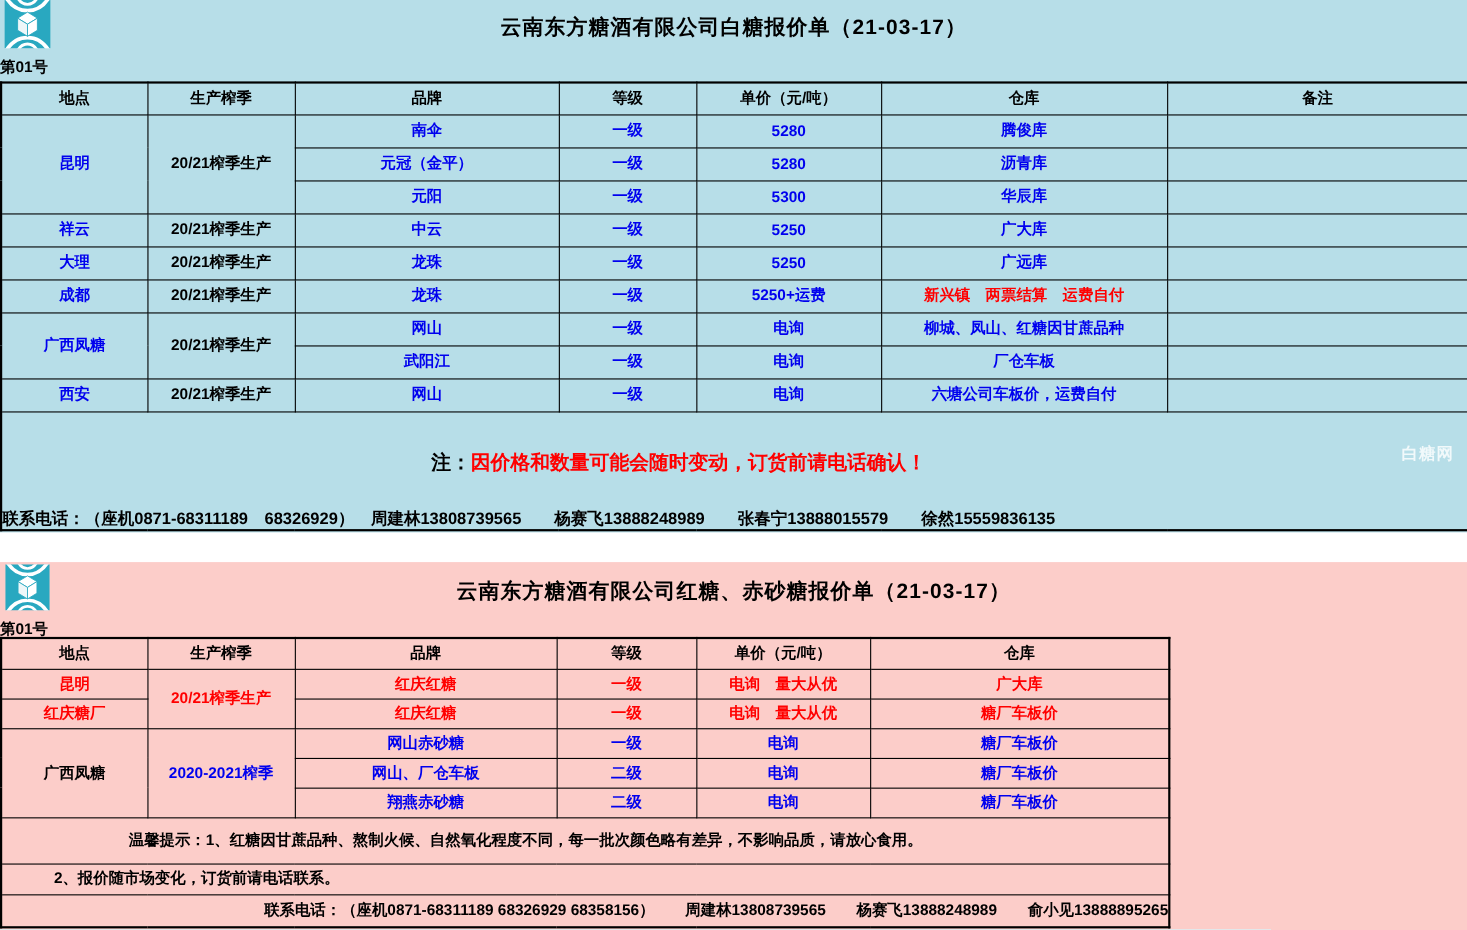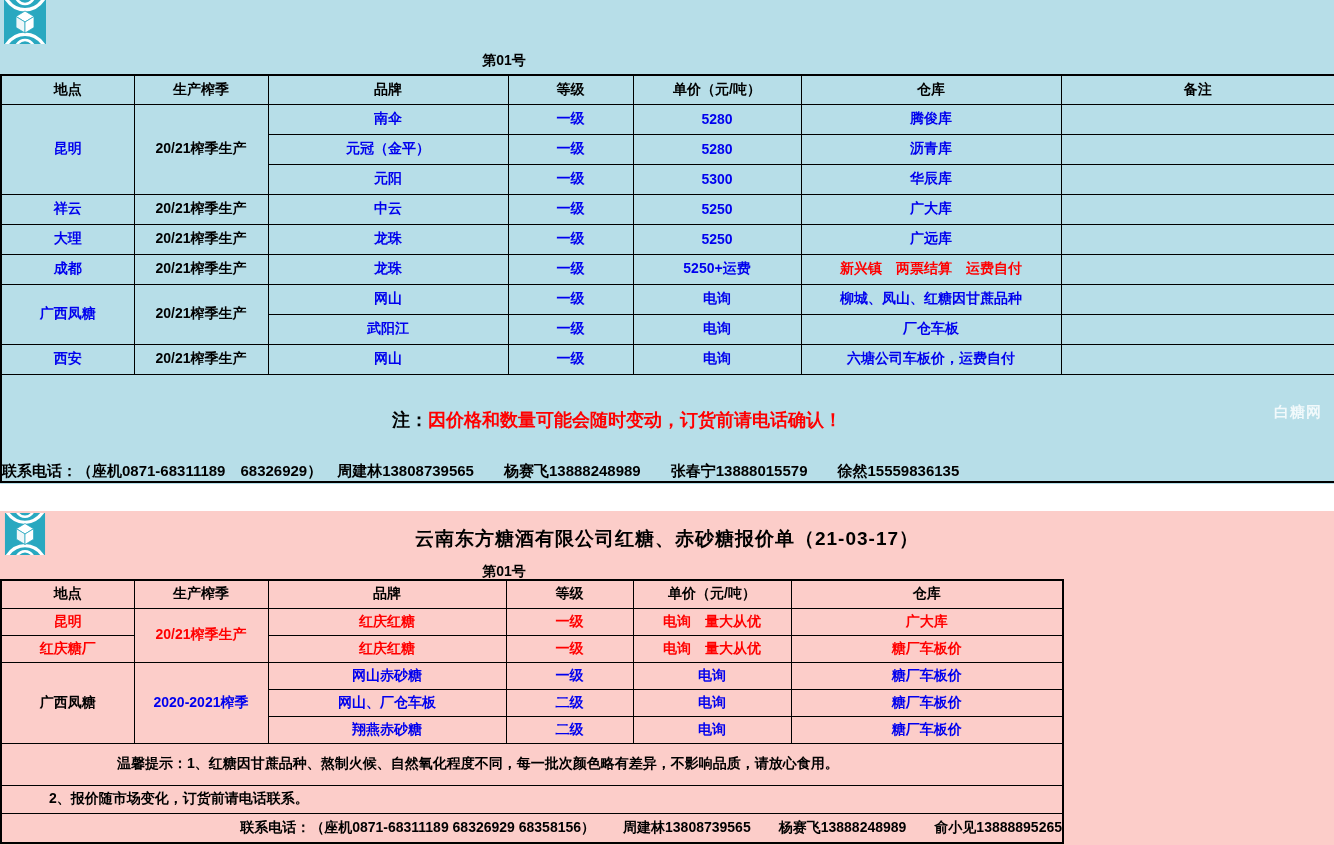--- a/index.html
+++ b/index.html
@@ -9,21 +9,21 @@
     font-weight:bold;color:#000;overflow:hidden;
   }
   .sheet{position:absolute;left:0;width:1334px;}
   .sheet-white{top:0;height:484px;background:var(--bg-blue,#B7DEE8);}
   .sheet-red{top:511px;height:334px;background:var(--bg-pink,#FCCDC9);}
   .logo{position:absolute;left:4px;}
   .logo-1{top:0;}
   .logo-2{top:2px;}
   .page-title{position:absolute;top:12px;left:0;width:1334px;text-align:center;
     font-size:19px;line-height:28px;letter-spacing:1px;}
-  .sheet-no{position:absolute;top:52px;left:0;width:1008px;text-align:center;
+  .sheet-no{position:absolute;top:52px;left:0;width:1008px;text-align:left;
     font-size:14px;line-height:16px;}
   table{border-collapse:collapse;table-layout:fixed;position:absolute;left:0;
     font-size:14px;}
   .tbl-white{top:74px;width:1334px;}
   .tbl-red{top:68px;width:1062px;}
   th,td{border:1px solid var(--border-black,#000);padding:0;text-align:center;
     vertical-align:middle;font-weight:bold;overflow:hidden;white-space:nowrap;}
   table{border:2px solid var(--border-black,#000);}
   .blue{color:var(--text-blue,#0000EE);}
   .red{color:var(--text-red,#FF0000);}
@@ -48,20 +48,21 @@
       <path d="M1,-3 C11,14 31,14 41,-3" fill="none" stroke="#fff" stroke-width="3.4"></path>
       <path d="M12,-2 C16.5,6 25.5,6 30,-2" fill="none" stroke="#fff" stroke-width="2.6"></path>
       <path d="M1,47 C11,30 31,30 41,47" fill="none" stroke="#fff" stroke-width="3.4"></path>
       <path d="M12,46 C16.5,38 25.5,38 30,46" fill="none" stroke="#fff" stroke-width="2.6"></path>
       <polygon points="21,11 30,16.5 21,22 12,16.5" fill="#ffffff" stroke="#29A8C0" stroke-width="0.8"></polygon>
       <polygon points="12,16.5 21,22 21,33 12,27.5" fill="#eef7f9" stroke="#29A8C0" stroke-width="0.8"></polygon>
       <polygon points="30,16.5 21,22 21,33 30,27.5" fill="#ffffff" stroke="#29A8C0" stroke-width="0.8"></polygon>
     </svg>
   </div>
 
+  <div class="page-title">云南东方糖酒有限公司白糖报价单（21-03-17）</div>
   <div class="sheet-no">第01号</div>
 
   <table class="tbl-white">
     <colgroup>
       <col style="width:133px">
         <col style="width:134px">
         <col style="width:240px">
       <col style="width:125px">
         <col style="width:168px">
         <col style="width:260px">

